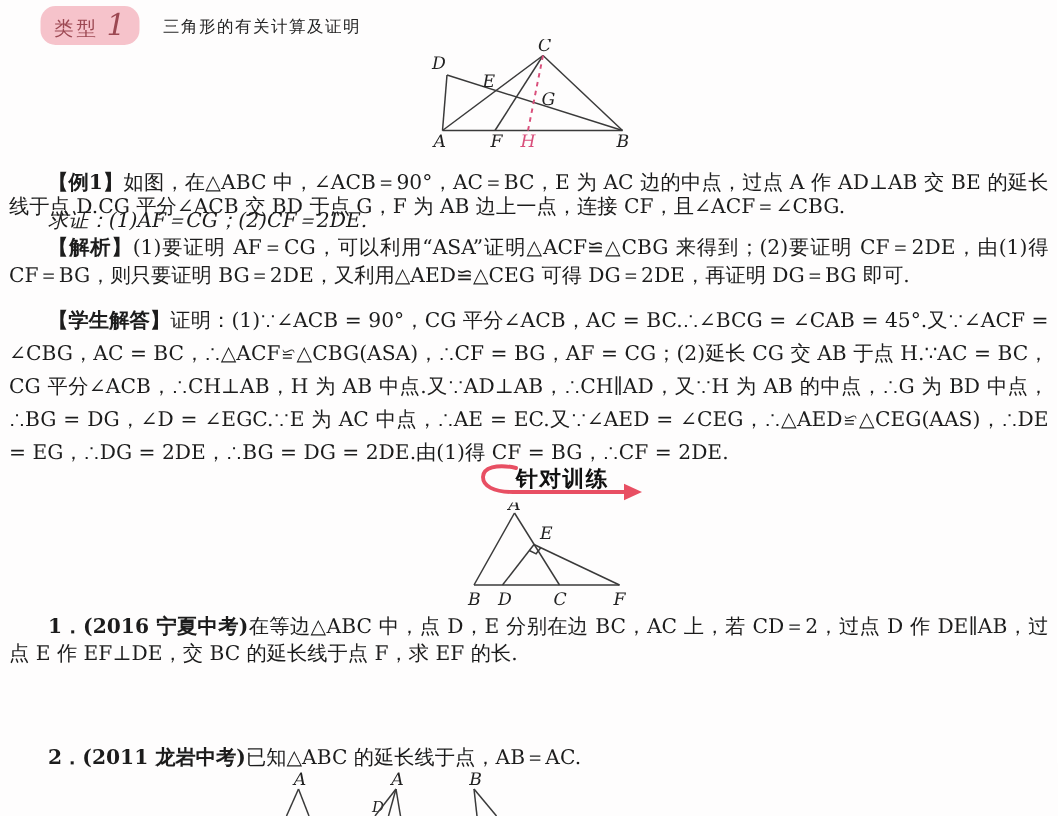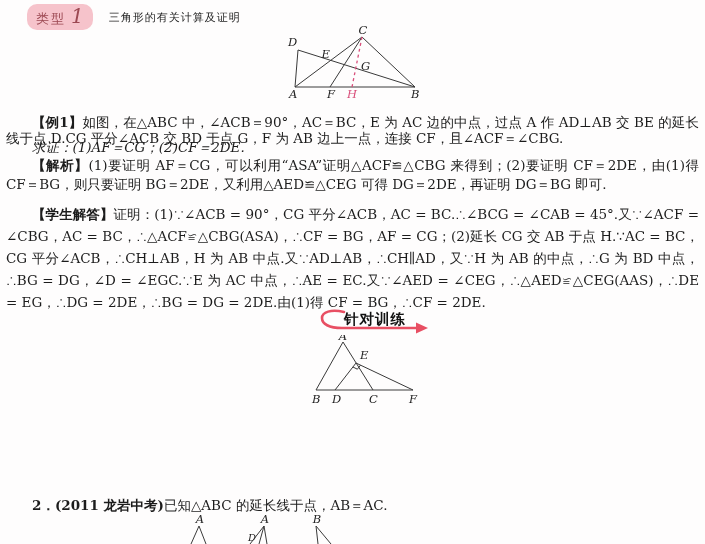--- a/index.html
+++ b/index.html
@@ -105,20 +105,21 @@
     <line x1="53" y1="28" x2="110" y2="55"></line>
     <path d="M 49.9,32 L 54.4,34.2 L 57.5,30.2"></path>
     <text x="40" y="5" text-anchor="middle">A</text>
     <text x="57" y="24">E</text>
     <text x="9" y="68">B</text>
     <text x="29" y="68">D</text>
     <text x="66" y="68">C</text>
     <text x="106" y="68">F</text>
   </svg>
 
+  <p class="para problem1-para"><span class="bold">1．</span><span class="bold">(2016 宁夏中考)</span><span>在等边△ABC 中，点 D，E 分别在边 BC，AC 上，若 CD＝2，过点 D 作 DE∥AB，过点 E 作 EF⊥DE，交 BC 的延长线于点 F，求 EF 的长.</span></p>
 
 
   <p class="para problem2-para"><span class="bold">2．</span><span class="bold">(2011 龙岩中考)</span><span>已知△ABC 的延长线于点，AB＝AC.</span></p>
 
   <svg class="fig fig3" width="190" height="30" viewBox="0 0 190 30">
     <text x="32" y="9" text-anchor="middle">A</text>
     <line x1="31" y1="12" x2="23" y2="30"></line>
     <line x1="31" y1="12" x2="38" y2="30"></line>
     <text x="97" y="9" text-anchor="middle">A</text>
     <text class="small" x="80" y="27">D</text>

